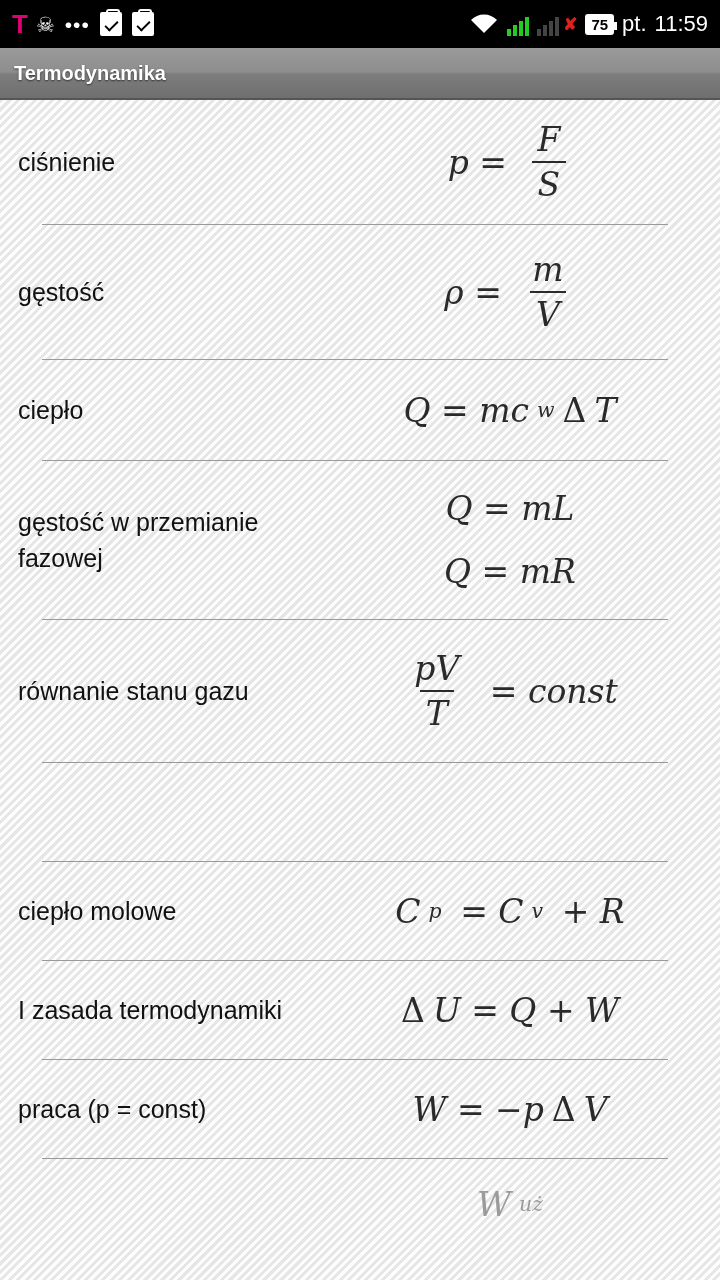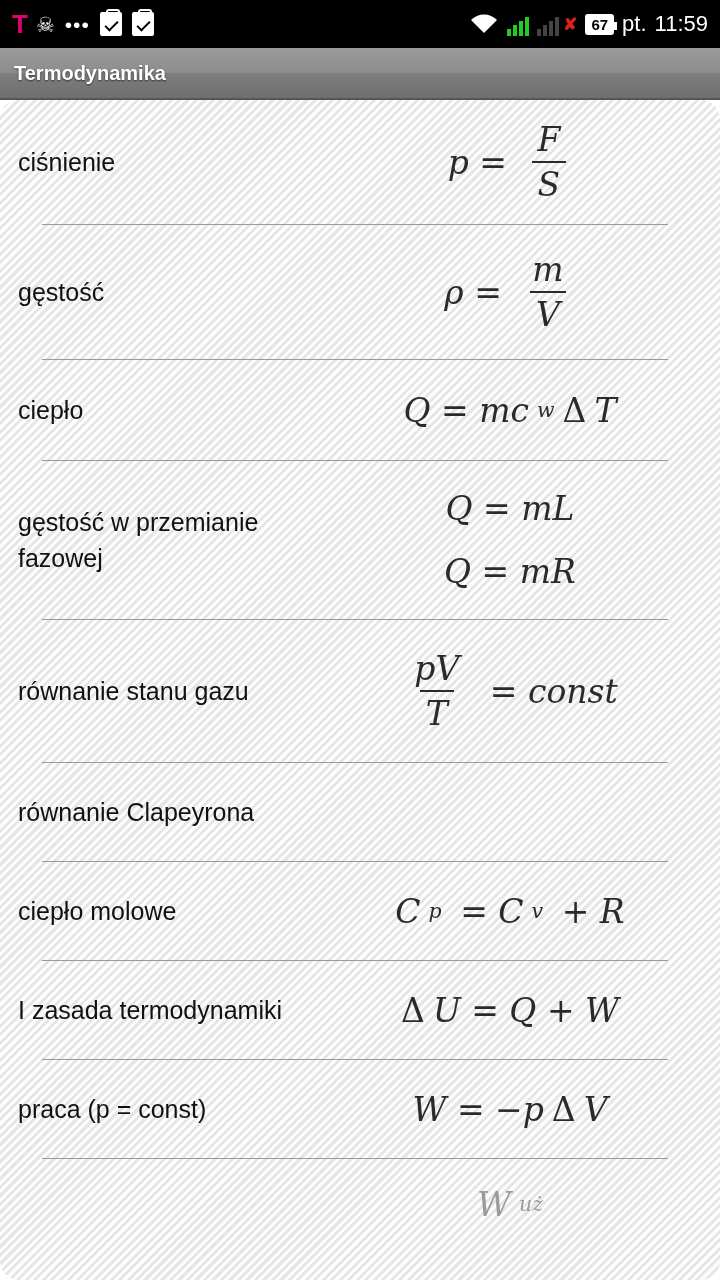--- a/index.html
+++ b/index.html
@@ -111,21 +111,20 @@
     height: calc(1280px - 48px - 52px);
     background-color: #f2f2f2;
     background-image: repeating-linear-gradient(
       -45deg,
       rgba(255,255,255,0.85) 0px,
       rgba(255,255,255,0.85) 3px,
       rgba(228,228,228,0.85) 3px,
       rgba(228,228,228,0.85) 6px
     );
     overflow: hidden;
-    border-radius: 19px;
   }
   .row {
     display: flex;
     align-items: center;
     padding: 0 18px;
     position: relative;
   }
   .row .label {
     flex: 0 0 300px;
     font-size: 25px;
@@ -186,21 +185,21 @@
       <span class="bar" style="height:15px"></span>
       <span class="bar" style="height:19px"></span>
     </span>
     <span class="signal-bars signal-bars2">
       <span class="bar" style="height:7px"></span>
       <span class="bar" style="height:11px"></span>
       <span class="bar" style="height:15px"></span>
       <span class="bar" style="height:19px"></span>
     </span>
     <span class="sim-x">✘</span>
-    <span class="battery">67</span>
+    <span class="battery">75</span>
     <span class="status-time">pt.</span>
     <span class="status-time">11:59</span>
   </div>
 </div>
 
 <div class="title-bar">
   <span class="title">Termodynamika</span>
 </div>
 
 <div class="content">
@@ -249,21 +248,20 @@
     <div class="formula">
       <span class="eq"><span class="frac">
             <span class="num">pV</span>
             <span class="den">T</span>
           </span>&nbsp;=&nbsp;const</span>
     </div>
   </div>
   <div class="divider"></div>
 
   <div class="row" style="height:98px">
-    <div class="label">równanie Clapeyrona</div>
   </div>
   <div class="divider"></div>
 
   <div class="row" style="height:98px">
     <div class="label">ciepło molowe</div>
     <div class="formula">
       <span class="eq">C<sub>p</sub>&nbsp;=&nbsp;C<sub>v</sub>&nbsp;+&nbsp;R</span>
     </div>
   </div>
   <div class="divider"></div>

